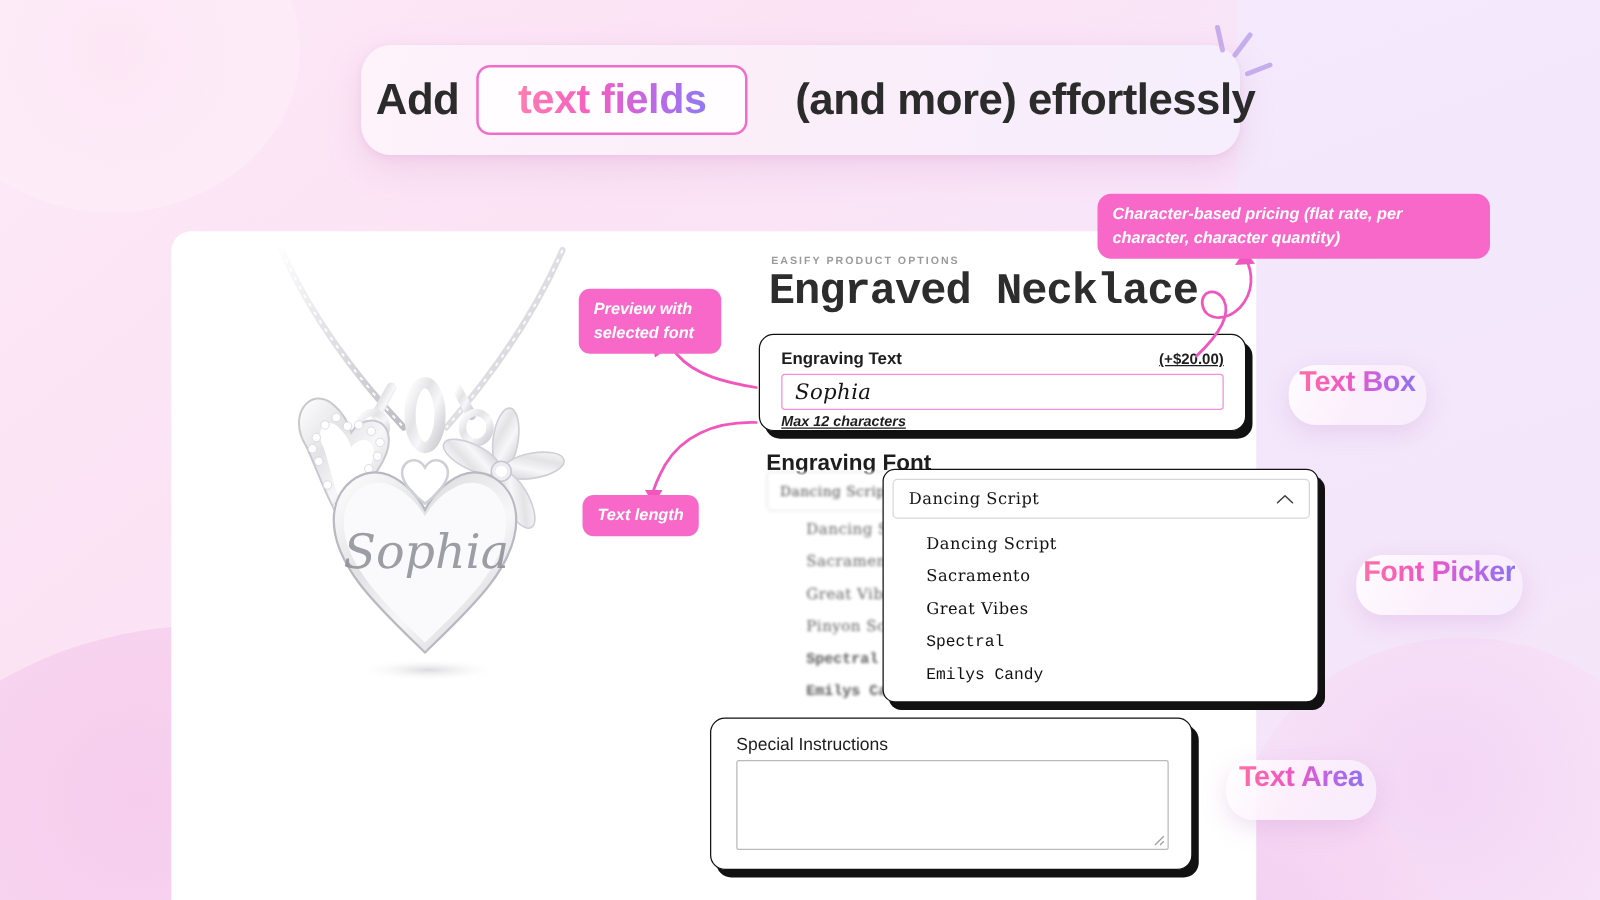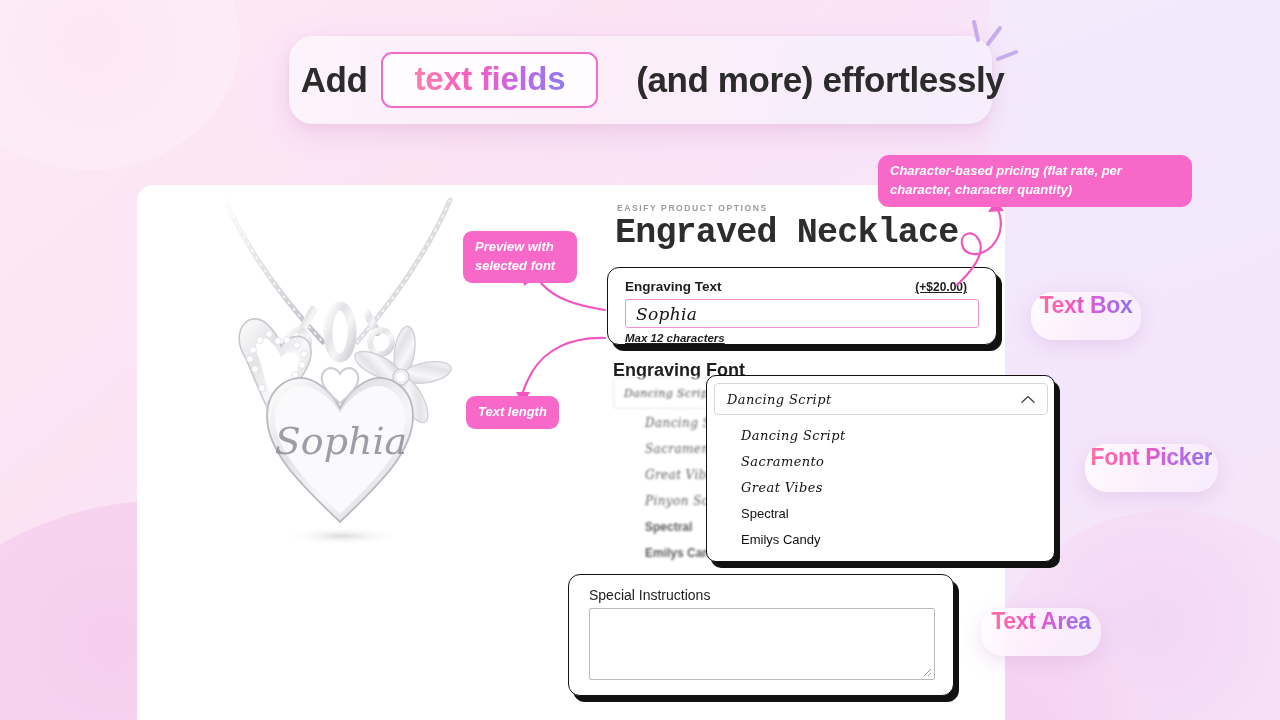--- a/index.html
+++ b/index.html
@@ -130,22 +130,22 @@
   .font-back-trigger {
     position: absolute; left: 0; top: 0; width: 268px; height: 32px;
     border: 1px solid #dcdcdc; border-radius: 4px; background: #fff;
     display: flex; align-items: center; padding: 0 10px;
   }
   .font-back-list { position: absolute; left: 0; top: 33px; width: 268px; }
   .font-back-item {
     height: 26px; display: flex; align-items: center; padding-left: 32px;
     font-size: 12px; color: #1a1a1a;
   }
-  .script { font-family: "DejaVu Serif", serif; font-style: italic; letter-spacing: .4px; }
-  .serif-face { font-family: Liberation Sans, sans-serif; }
+  .script { font-family: "DejaVu Serif", serif; letter-spacing: .4px; }
+  .serif-face { font-family: Liberation Mono, monospace; }
 
   
   .font-dropdown {
     position: absolute; left: 706px; top: 375px; width: 349px; height: 187px;
     background: #fff; border: 1.6px solid #111; border-radius: 10px;
     box-shadow: 5px 6px 0 #111; overflow: hidden;
   }
   .dropdown-trigger {
     position: absolute; left: 7px; top: 7px; width: 334px; height: 32px;
     border: 1px solid #d7d7d7; border-radius: 4px; background: #fff;
@@ -284,21 +284,21 @@
   <path d="M118 192 C 112 178, 128 170, 135 182 C 142 170, 158 178, 152 192 C 148 201, 140 207, 135 211 C 130 207, 122 201, 118 192 Z" fill="none" stroke="#cfcfd7" stroke-width="2"></path>
   <text x="136" y="262" text-anchor="middle" font-family="DejaVu Serif, serif" font-style="italic" font-size="38" fill="#8d8d97" opacity=".85">Sophia</text>
   <ellipse cx="138" cy="344" rx="58" ry="9" fill="url(#shadowg)"></ellipse>
 </svg>
 
 <div class="eyebrow">EASIFY PRODUCT OPTIONS</div>
 <div class="product-title">Engraved Necklace</div>
 
 <div class="field-card card-engraving">
   <div class="field-label" style="left:17px; top:11px;">Engraving Text</div>
-  <div class="price-badge" style="right:29px; top:12px;">(+$20.00)</div>
+  <div class="price-badge" style="right:17px; top:12px;">(+$20.00)</div>
   <div class="text-input" style="left:17px; top:31px; width:354px; height:29px;">
     <span class="input-value">Sophia</span>
   </div>
   <div class="helper-text" style="left:17px; top:64px;">Max 12 characters</div>
 </div>
 
 <div class="font-section-label">Engraving Font</div>
 <div class="font-back">
   <div class="font-back-trigger">
     <span class="script" style="font-size:11px;">Dancing Script</span>

